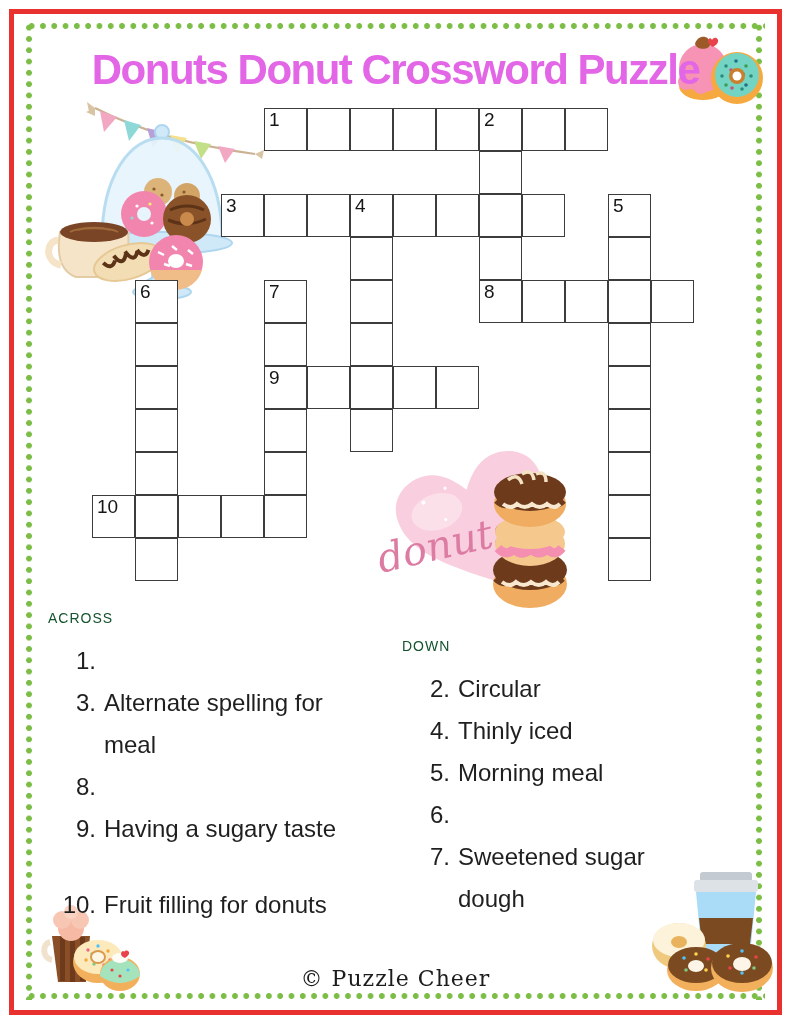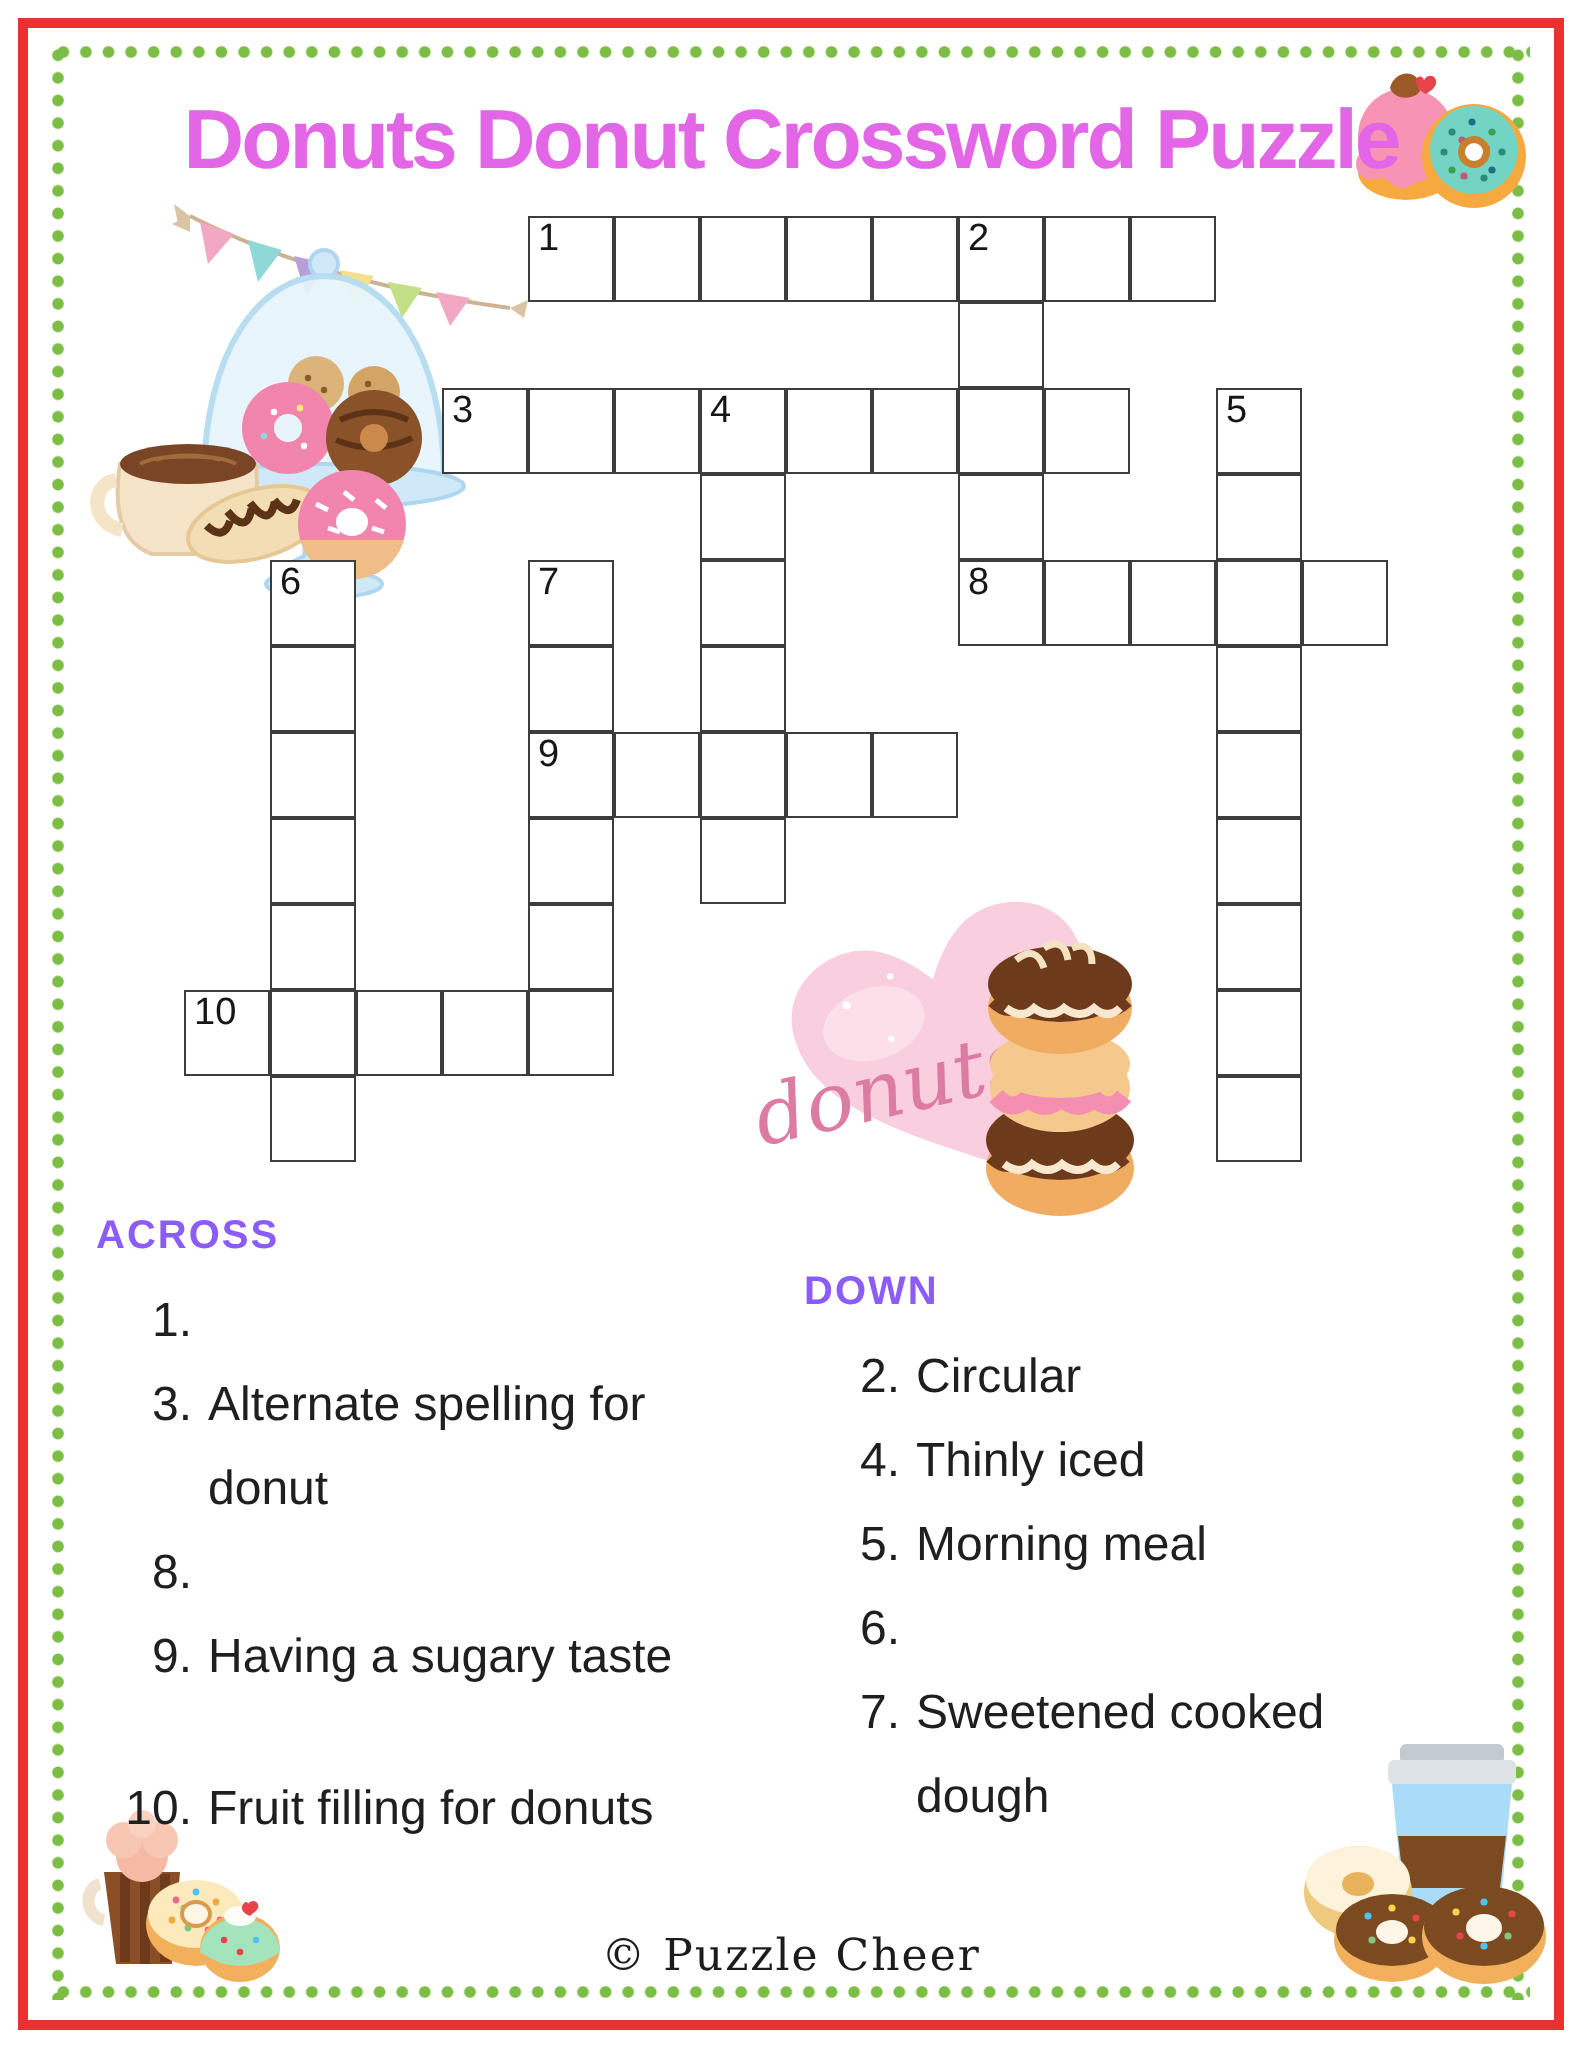--- a/index.html
+++ b/index.html
@@ -27,22 +27,22 @@
   #grid{position:absolute;left:92px;top:108px;z-index:2;}
   .cell{position:absolute;width:43px;height:43px;box-sizing:border-box;
         background:#ffffff;border:1px solid #3c3c3c;}
   .cellnum{position:absolute;top:1px;left:4px;font-size:19px;line-height:20px;
            color:#161616;font-weight:400;}
 
   
   .clues{position:absolute;z-index:3;color:#1f1f1f;}
   #across-clues{left:44px;top:606px;width:340px;}
   #down-clues{left:398px;top:634px;width:340px;}
-  .clues-header{font-size:20px;line-height:24px;letter-spacing:1px;color:#8b5cf6;
-                margin:0 0 10px 4px;font-weight:700;}
+  .clues-header{font-size:14px;line-height:24px;letter-spacing:1px;color:#14532d;
+                margin:0 0 10px 4px;font-weight:400;}
   .clue-list{list-style:none;margin:0;padding:0;}
   .clue-list li{display:flex;align-items:flex-start;font-size:24px;line-height:42px;}
   .cnum{flex:none;width:52px;text-align:right;}
   .ctext{margin-left:8px;}
   #across-clues .ctext{width:270px;}
   #down-clues .ctext{width:225px;}
   #across-clues li:nth-child(5){margin-top:34px;}
 
   
   .footer{position:absolute;left:0;right:0;top:966px;text-align:center;z-index:3;
@@ -320,21 +320,21 @@
   </div>
 
 <section class="clues" id="across-clues">
   <h2 class="clues-header">ACROSS</h2>
   <ol class="clue-list" id="across-list">
       <li>
         <span class="cnum">1.</span>
       </li>
       <li>
         <span class="cnum">3.</span>
-        <span class="ctext">Alternate spelling for donut</span>
+        <span class="ctext">Alternate spelling for meal</span>
       </li>
       <li>
         <span class="cnum">8.</span>
       </li>
       <li>
         <span class="cnum">9.</span>
         <span class="ctext">Having a sugary taste</span>
       </li>
       <li>
         <span class="cnum">10.</span>
@@ -356,18 +356,18 @@
       </li>
       <li>
         <span class="cnum">5.</span>
         <span class="ctext">Morning meal</span>
       </li>
       <li>
         <span class="cnum">6.</span>
       </li>
       <li>
         <span class="cnum">7.</span>
-        <span class="ctext">Sweetened cooked dough</span>
+        <span class="ctext">Sweetened sugar dough</span>
       </li>
     </ol>
 </section>
 
 <div class="footer">© Puzzle Cheer</div>
 
 </body></html>

